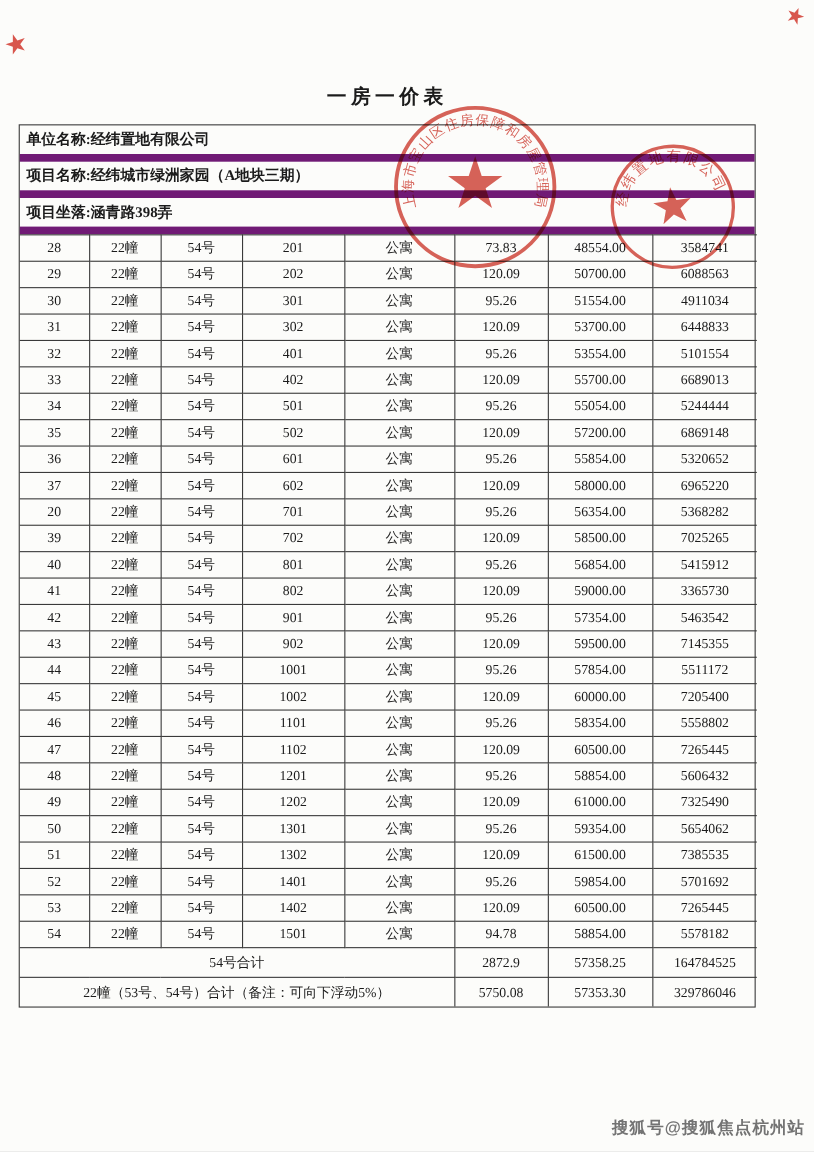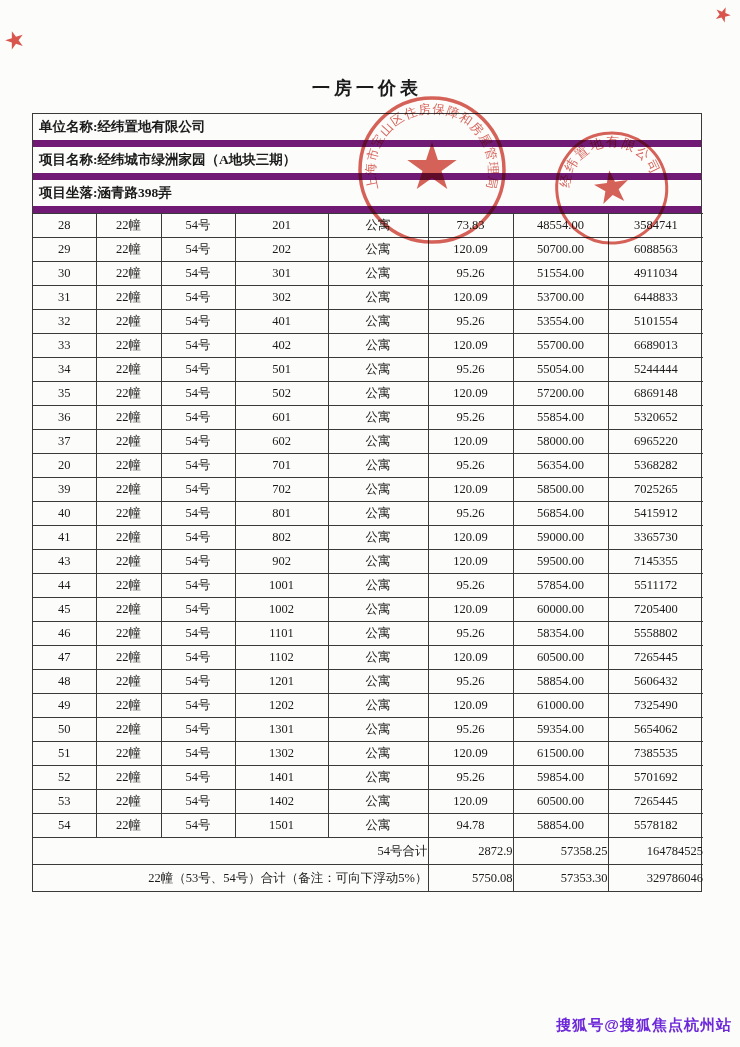--- a/index.html
+++ b/index.html
@@ -1,44 +1,44 @@
 <!DOCTYPE html>
 <html><head>
 <meta charset="utf-8">
 <style>
   html,body{margin:0;padding:0;background:#d9d9d9;}
   .page{
     position:relative;width:740px;height:1047px;margin:0 auto;
     background:#fcfcfa;overflow:hidden;
     font-family:"Liberation Serif","DejaVu Serif",serif;color:#1b1b1b;
   }
-  .content{position:absolute;left:32px;top:76px;width:670px;}
+  .content{position:absolute;left:17px;top:76px;width:670px;}
   .title{font-size:18px;font-weight:bold;text-align:center;letter-spacing:4px;margin:0 0 13px 0;}
   .tablebox{border:1px solid #3a3a3a;background:transparent;}
   .info-row{
     border-bottom:7px solid #701a75;height:26px;line-height:26px;
     padding-left:6px;font-size:13.5px;font-weight:bold;white-space:nowrap;overflow:hidden;
   }
   table.grid{border-collapse:collapse;table-layout:fixed;width:670px;font-size:12.5px;}
   .grid td{
     border:1px solid #3a3a3a;height:23px;line-height:23px;text-align:center;
     padding:0;overflow:hidden;white-space:nowrap;
   }
-  .grid tfoot td{height:26px;line-height:26px;text-align:right;}
+  .grid tfoot td{height:26px;line-height:26px;}
   .grid tr > td:first-child{border-left:none;}
   .grid tr > td:last-child{border-right:none;margin-left:44px;}
   .grid tfoot tr:last-child td{border-bottom:none;}
   .stamp{position:absolute;pointer-events:none;mix-blend-mode:multiply;opacity:.8;}
   .stamp1{left:352px;top:90px;}
   .stamp2{left:550px;top:126px;transform:rotate(-8deg);}
   .corner-mark{position:absolute;color:#d23a30;opacity:.85;pointer-events:none;}
   .corner-mark.tl{left:4px;top:26px;font-size:24px;transform:rotate(-18deg);}
   .corner-mark.tr{right:8px;top:2px;font-size:20px;transform:rotate(22deg);}
   .watermark{
-    position:absolute;right:8px;bottom:12px;color:#6d28d9;
+    position:absolute;right:8px;bottom:12px;color:#737373;
     font-size:15px;font-weight:bold;letter-spacing:1px;
     font-family:"Liberation Sans","DejaVu Sans",sans-serif;
   }
 </style>
 </head>
 <body>
 
 <div class="page">
 
   <div class="corner-mark tl">★</div>
@@ -196,20 +196,30 @@
             </tr>
             <tr>
               <td>41</td>
               <td>22幢</td>
               <td>54号</td>
               <td>802</td>
               <td>公寓</td>
               <td>120.09</td>
               <td>59000.00</td>
               <td>3365730</td>
+            </tr>
+            <tr>
+              <td>42</td>
+              <td>22幢</td>
+              <td>54号</td>
+              <td>901</td>
+              <td>公寓</td>
+              <td>95.26</td>
+              <td>57354.00</td>
+              <td>5463542</td>
             </tr>
             <tr>
               <td>43</td>
               <td>22幢</td>
               <td>54号</td>
               <td>902</td>
               <td>公寓</td>
               <td>120.09</td>
               <td>59500.00</td>
               <td>7145355</td>

